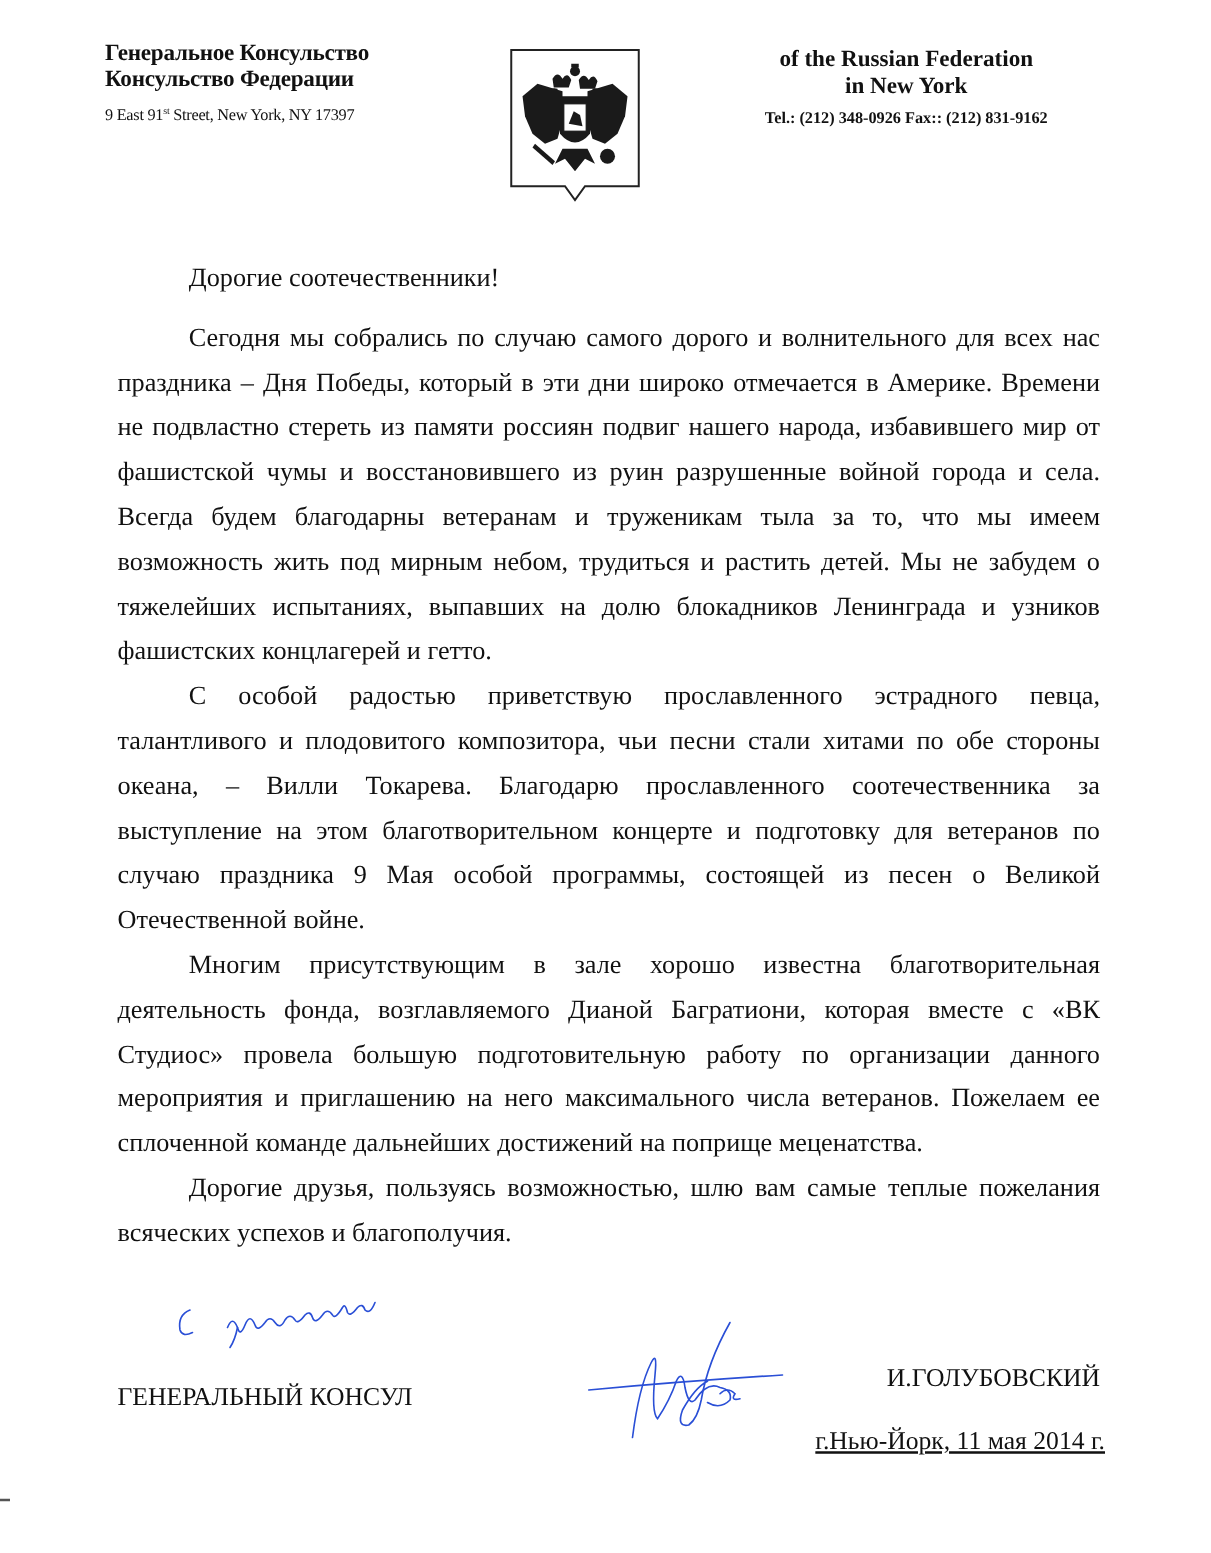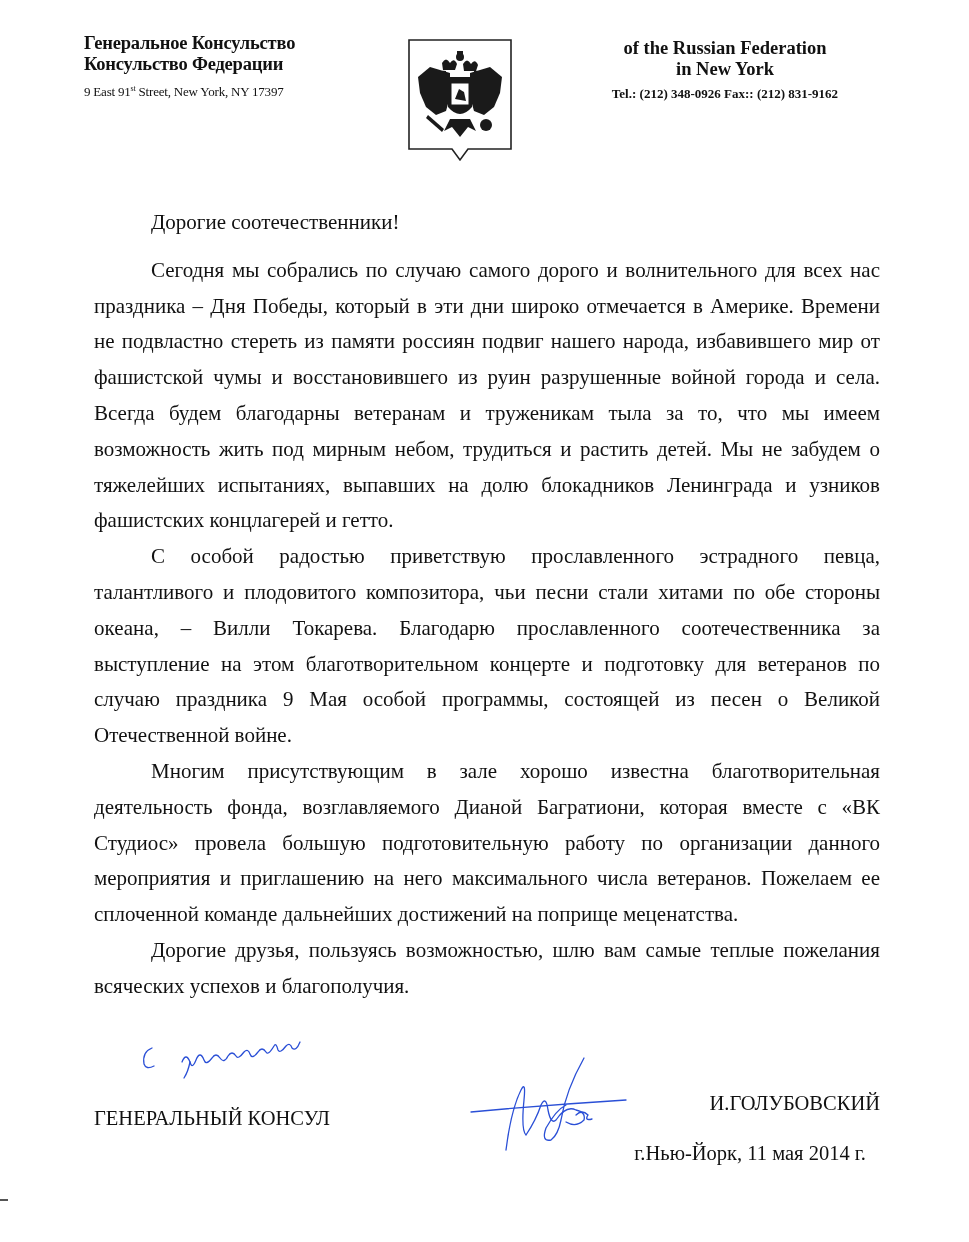--- a/index.html
+++ b/index.html
@@ -11,21 +11,21 @@
   sup { font-size: 8px; vertical-align: 5px; }
   .emblem { position: absolute; left: 406px; top: 37px; width: 108px; height: 126px; }
   .body-text { position: absolute; left: 94px; top: 205px; width: 786px; font-size: 21px; line-height: 35.8px; }
   .body-text p { margin: 0; text-align: justify; text-indent: 57px; }
   .greeting { margin-bottom: 12px !important; text-align: left !important; }
   .sig-area { position: absolute; left: 94px; top: 1040px; width: 790px; height: 140px; font-size: 20.5px; }
   .handwritten { position: absolute; left: 40px; top: 0px; width: 260px; height: 40px; }
   .title-left { position: absolute; left: 0; top: 67px; }
   .signature { position: absolute; left: 372px; top: 10px; width: 170px; height: 110px; }
   .name-right { position: absolute; right: 4px; top: 52px; }
-  .place-date { position: absolute; right: 18px; top: 102px; }
+  .place-date { position: absolute; right: 0; top: 102px; text-decoration: underline; }
   .scan-mark { position: absolute; left: 0; top: 1199px; width: 8px; height: 2px; background: #555; }
 </style>
 </head>
 <body>
 
 <div class="hdr-ru">
   <div>Генеральное Консульство</div>
   <div>Консульство Федерации</div>
   <div class="addr"><span>9 East 91</span><sup>st</sup><span> Street, New York, NY 17397</span></div>
 </div>

